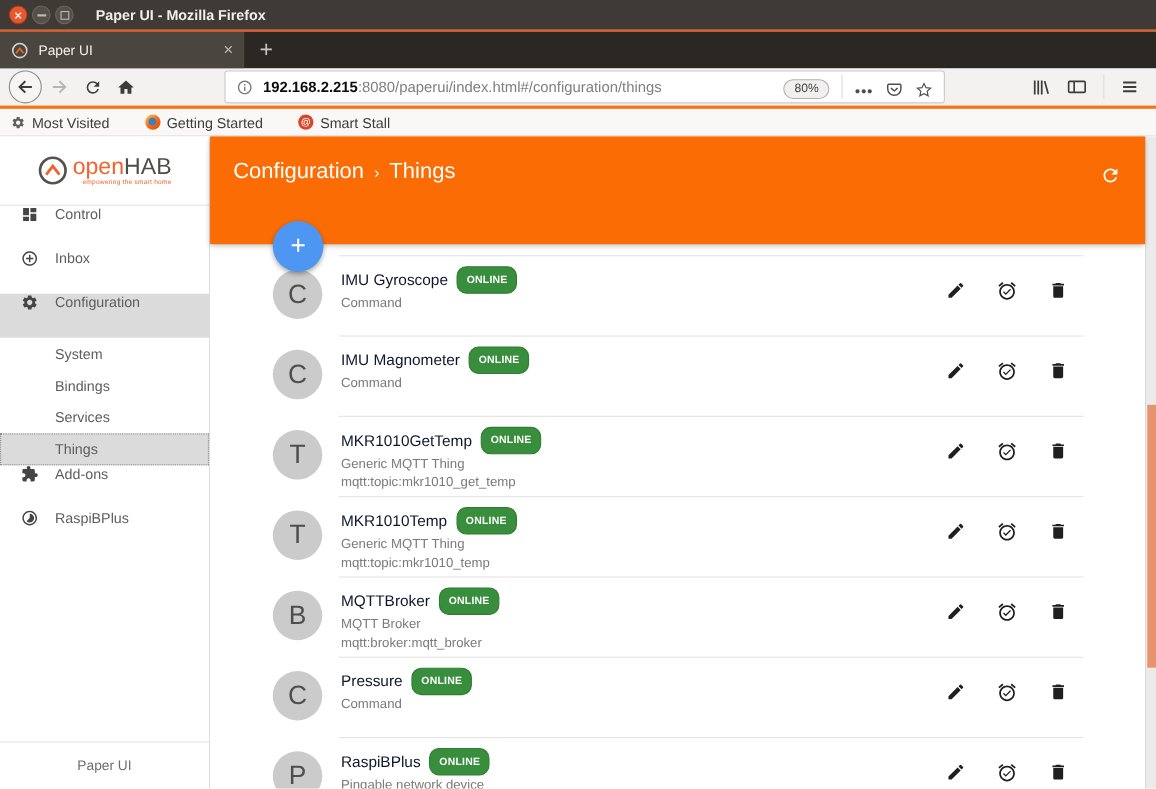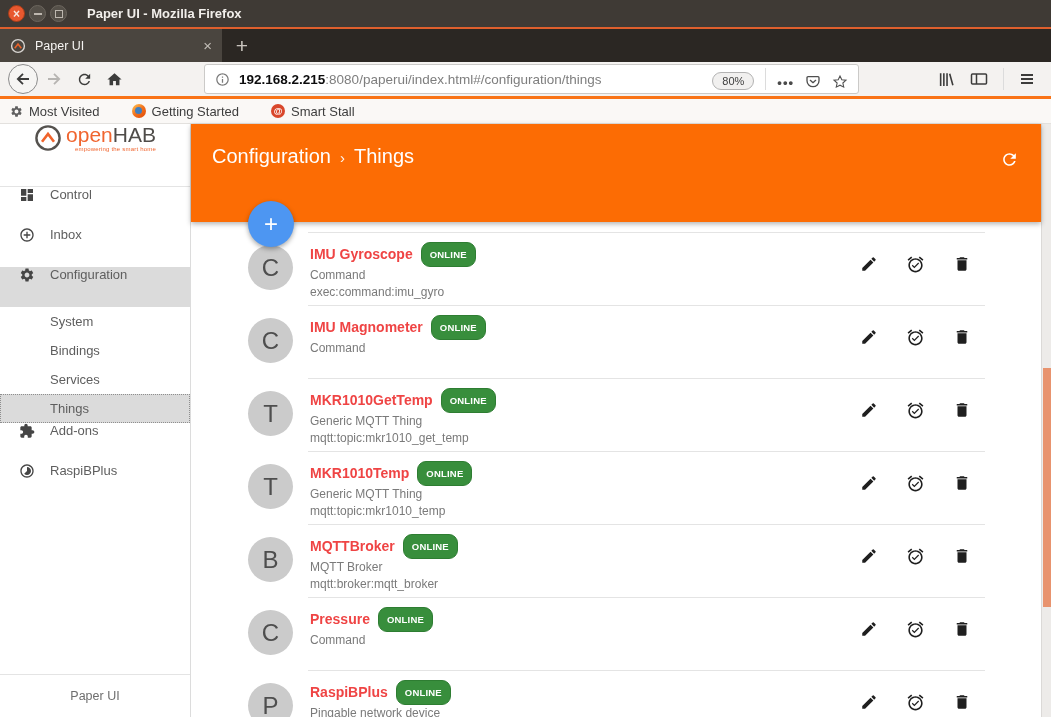--- a/index.html
+++ b/index.html
@@ -42,21 +42,21 @@
   .bookmarks { height:25px; background:#FAF8F6; border-bottom:1px solid #E3E1DE; display:flex; align-items:center; padding-left:10px; gap:32px; }
   .bm { display:flex; align-items:center; gap:6px; font-size:13px; color:#3D3D3D; }
   .bm-gear { color:#5F5F5F; display:flex; }
   .fx-icon { width:14px; height:14px; border-radius:50%; background:linear-gradient(140deg,#FFBF4F 5%,#F2701B 50%,#E2500A 90%); position:relative; }
   .fx-icon::after { content:""; position:absolute; left:3px; top:3px; width:7px; height:7px; border-radius:50%; background:#3F7FBF; }
   .at-icon { width:14px; height:14px; border-radius:50%; background:#D9472B; color:#fff; font-size:9px; font-weight:bold; display:flex; align-items:center; justify-content:center; }
 
   
   .page { display:flex; height:593px; }
   .sidebar { width:191px; border-right:1px solid #DCDCDC; background:#fff; display:flex; flex-direction:column; }
-  .logo-block { height:63px; border-bottom:1px solid #E4E4E4; display:flex; justify-content:center; gap:4px; }
+  .logo-block { height:63px; border-bottom:1px solid #E4E4E4; display:flex; align-items:center; justify-content:center; gap:4px; }
   .logo-txt { line-height:1; }
   .logo-line1 { font-size:21px; }
   .logo-open { color:#F0652F; }
   .logo-hab { color:#4F4C49; }
   .logo-tag { font-size:6px; color:#F0652F; text-align:right; margin-top:1px; letter-spacing:.2px; }
   .nav-item { height:40px; display:flex; align-items:flex-start; padding-left:19px; font-size:13px; color:#5E5E5E; }
   .nav-item .mi { color:#454545; margin-right:15px; display:flex; }
   .nav-item.active { background:#DBDBDB; }
   .sub-item { height:29px; display:flex; align-items:center; padding-left:50px; font-size:13px; color:#5E5E5E; }
   .sub-item.selected { background:#DBDBDB; outline:1px dotted #8E8E8E; outline-offset:-1px; }
@@ -74,21 +74,21 @@
   .fab { position:absolute; left:57px; top:77px; width:46px; height:46px; border-radius:50%; background:var(--fab,#4D96F2); z-index:3; box-shadow:0 2px 5px rgba(0,0,0,.35); display:flex; align-items:center; justify-content:center; color:#fff; font-size:24px; font-weight:300; }
 
   .list { position:absolute; top:98px; left:0; right:10px; bottom:0; overflow:hidden; }
   .list-pad { height:10px; }
   .top-divider { margin:0 56px 0 117px; border-top:1px solid #E4E4E4; }
   .row { height:73px; position:relative; }
   .row::after { content:""; position:absolute; left:117px; right:56px; bottom:0; border-bottom:1px solid #E4E4E4; }
   .avatar { position:absolute; left:57px; top:12px; width:45px; height:45px; border-radius:50%; background:#CBCBCB; display:flex; align-items:center; justify-content:center; font-size:24px; color:#4E4E4E; }
   .row-text { padding:9px 0 0 119px; }
   .row-title-line { display:flex; align-items:center; line-height:19px; }
-  .row-title { font-size:14px; font-weight:bold; color:#ef4444; }
+  .row-title { font-size:14px; font-weight:normal; color:#0f172a; }
   .badge { margin-left:8px; background:var(--green,#388E3C); border:1px solid #2E7D32; color:#fff; font-size:9.5px; font-weight:bold; padding:2px 8px; border-radius:9px; letter-spacing:.2px; }
   .row-type, .row-uid { font-size:12px; color:#7A7A7A; line-height:17px; }
   .row-actions { position:absolute; right:70px; top:22px; display:flex; gap:28px; }
   .action { color:#1F1F1F; display:flex; }
 </style>
 </head>
 <body>
 
 <div class="titlebar">
   <div class="win-btn btn-close">×</div>
@@ -295,21 +295,20 @@
       <div>
 
           <div class="row">
             <div class="avatar">C</div>
             <div class="row-text">
               <div class="row-title-line">
                 <span class="row-title">IMU Gyroscope</span>
                 <span class="badge">ONLINE</span>
               </div>
               <div class="row-type">Command</div>
-              <div class="row-uid">exec:command:imu_gyro</div>
             </div>
             <div class="row-actions">
               <span class="action">
                 <svg width="18" height="18" viewBox="0 0 24 24">
                   <path fill="currentColor" d="M3 17.25V21h3.75L17.81 9.94l-3.75-3.75L3 17.25zM20.71 7.04c.39-.39.39-1.02 0-1.41l-2.34-2.34a1 1 0 0 0-1.41 0l-1.83 1.83 3.75 3.75 1.83-1.83z"></path>
                 </svg>
               </span>
               <span class="action">
                 <svg width="19" height="19" viewBox="0 0 24 24">
                   <path fill="currentColor" d="M22 5.72l-4.6-3.86-1.29 1.53 4.6 3.86L22 5.72zM7.88 3.39L6.6 1.86 2 5.71l1.29 1.53 4.59-3.85zM12 4c-4.97 0-9 4.03-9 9s4.02 9 9 9c4.97 0 9-4.03 9-9s-4.03-9-9-9zm0 16c-3.87 0-7-3.13-7-7s3.13-7 7-7 7 3.13 7 7-3.13 7-7 7zm-1.46-5.47L8.41 12.4l-1.06 1.06 3.18 3.18 6-6-1.06-1.06-4.93 4.95z"></path>

